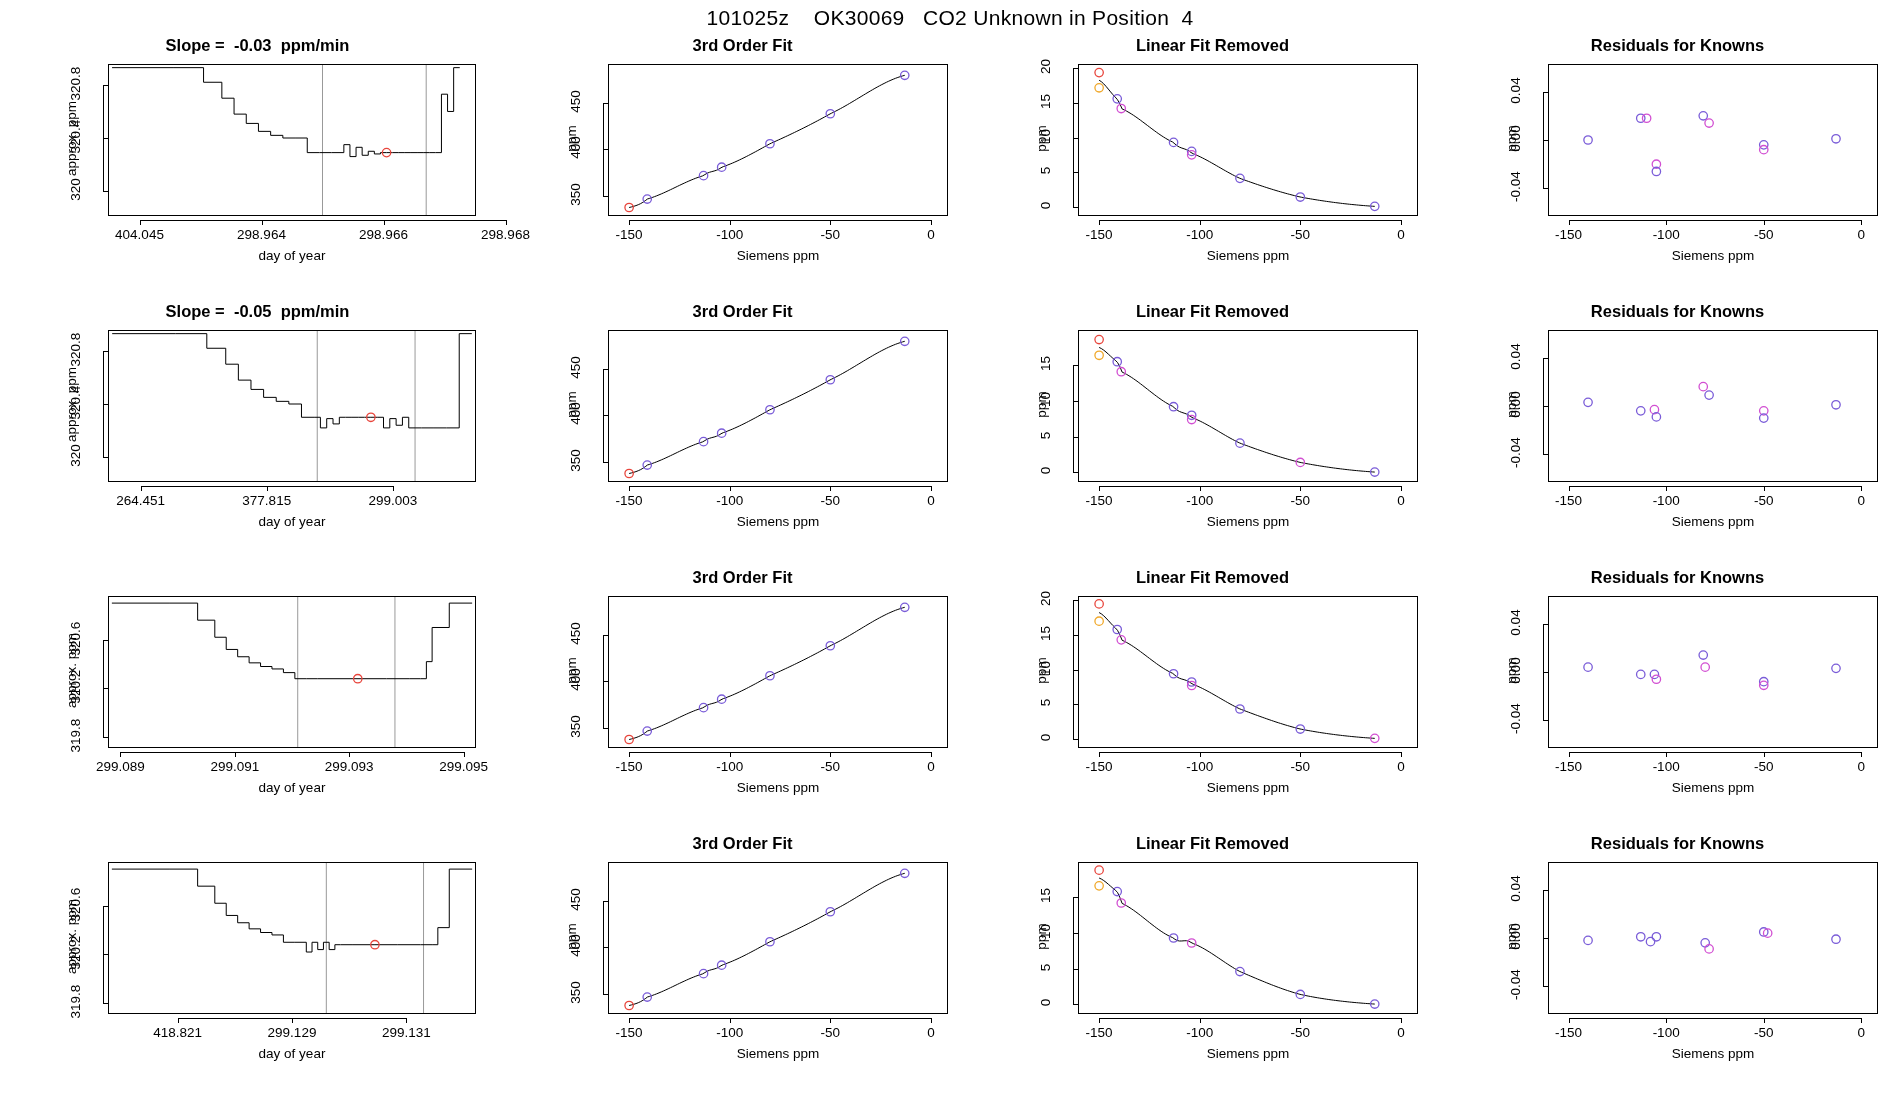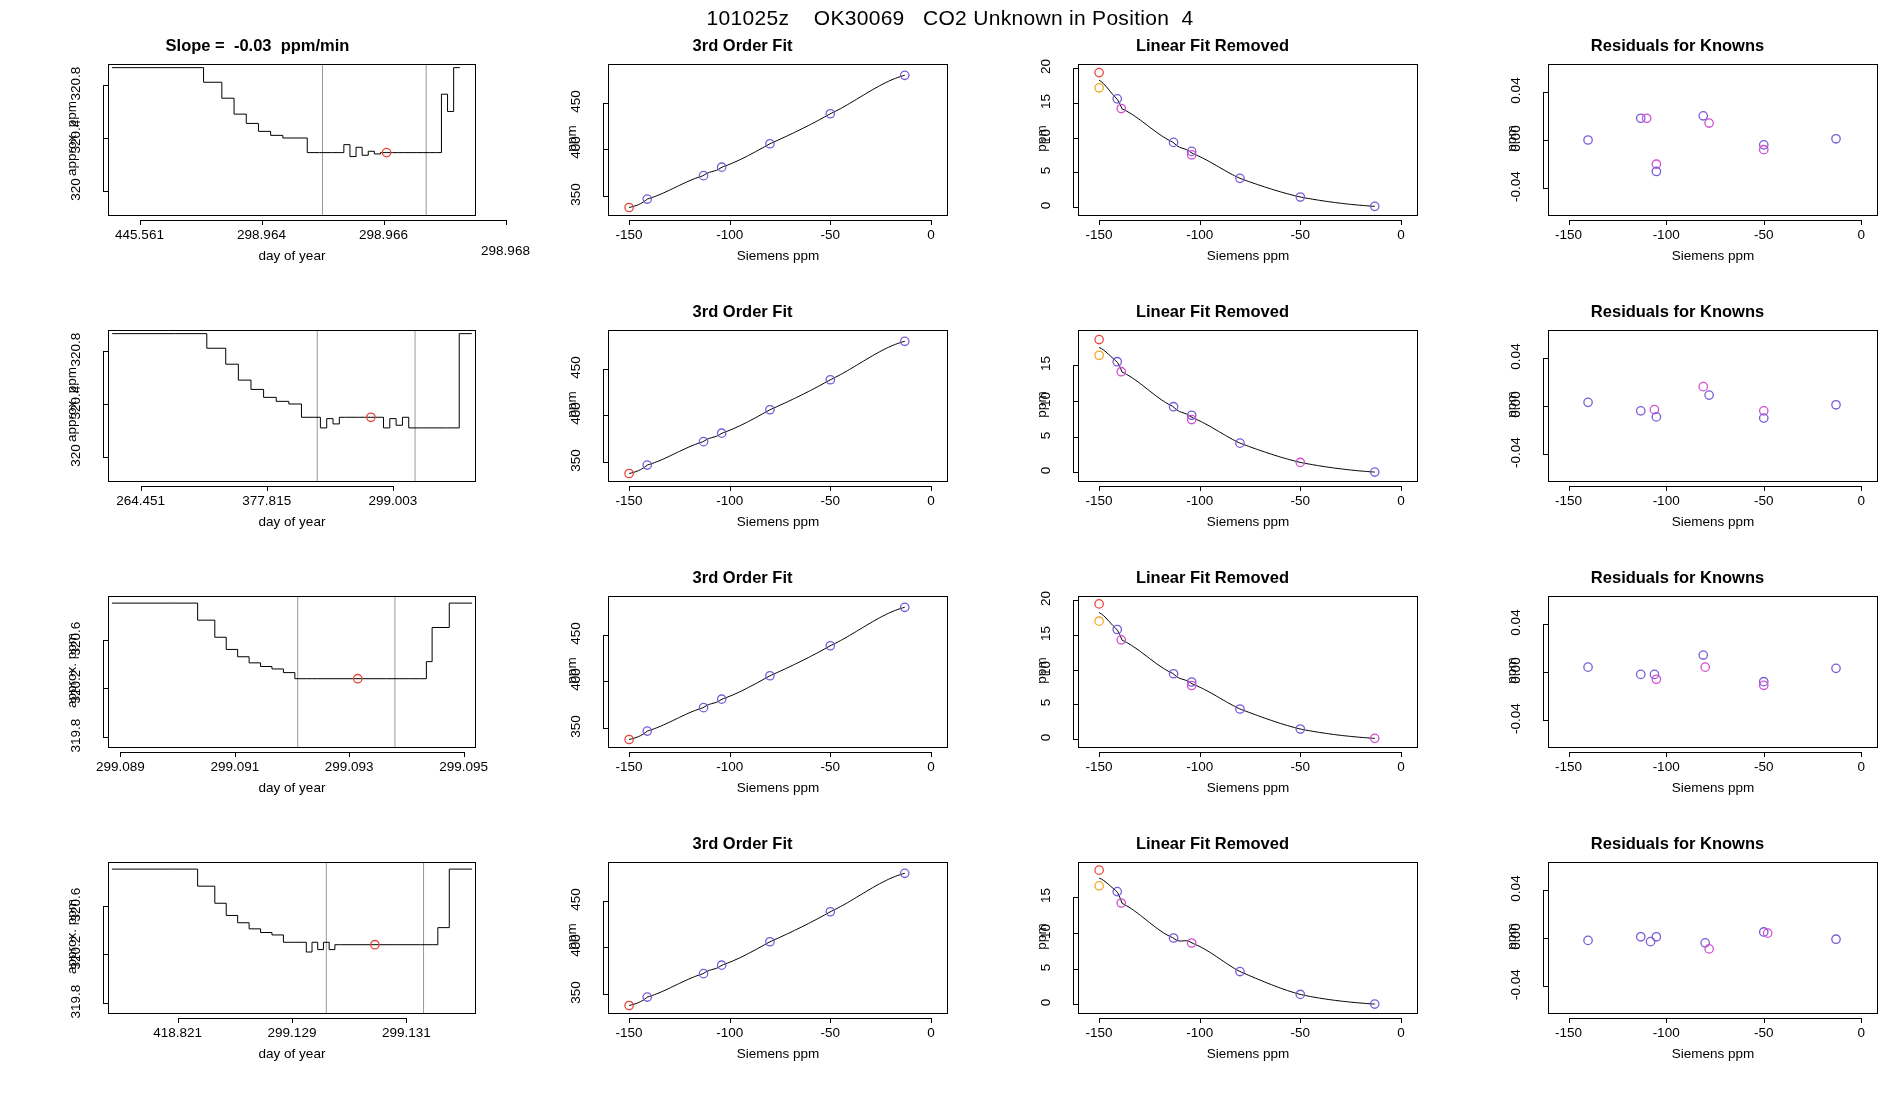--- a/index.html
+++ b/index.html
@@ -95,27 +95,27 @@
     <div class="plotbox" style="left: 108px; top: 30px; width: 368px; height: 152px;">
           <svg width="366" height="150">
             <line x1="213.49999999942207" x2="213.49999999942207" y1="0" y2="150" stroke="#999999" stroke-width="1"></line>
             <line x1="317.20000000161815" x2="317.20000000161815" y1="0" y2="150" stroke="#999999" stroke-width="1"></line>
             <path d="M3.05,2.65L64.05,2.65L64.05,2.65L94.55,2.65L94.55,17.26L112.85,17.26L112.85,33.19L125.05,33.19L125.05,49.12L137.25,49.12L137.25,58.41L149.45,58.41L149.45,66.37L161.65,66.37L161.65,70.35L173.85,70.35L173.85,73.01L186.05,73.01L186.05,73.01L198.25,73.01L198.25,87.61L210.45,87.61L210.45,87.61L222.65,87.61L222.65,87.61L234.85,87.61L234.85,79.65L240.95,79.65L240.95,91.59L247.05,91.59L247.05,82.30L253.15,82.30L253.15,90.27L259.25,90.27L259.25,86.28L265.35,86.28L265.35,88.94L271.45,88.94L271.45,87.61L277.55,87.61L277.55,87.61L283.65,87.61L283.65,87.61L289.75,87.61L289.75,87.61L295.85,87.61L295.85,87.61L301.95,87.61L301.95,87.61L308.05,87.61L308.05,87.61L314.15,87.61L314.15,87.61L320.25,87.61L320.25,87.61L326.35,87.61L326.35,87.61L332.45,87.61L332.45,29.20L338.55,29.20L338.55,46.46L344.65,46.46L344.65,2.65L350.75,2.65L350.75,2.65" fill="none" stroke="#000000" stroke-width="1"></path>
             <circle cx="277.55" cy="87.61" r="4.2" fill="none" stroke="#e8453c" stroke-width="1.3"></circle>
           </svg>
         </div>
         <div class="axmark" style="left: 139.5px; top: 186px; width: 366px; height: 1px;"></div>
         <div class="axmark" style="left: 139.5px; top: 186px; width: 1px; height: 5px;"></div>
-        <div class="tick-x" style="left: 94.5px; top: 193px; width: 90px;">445.561</div>
+        <div class="tick-x" style="left: 94.5px; top: 193px; width: 90px;">404.045</div>
         <div class="axmark" style="left: 261.5px; top: 186px; width: 1px; height: 5px;"></div>
         <div class="tick-x" style="left: 216.5px; top: 193px; width: 90px;">298.964</div>
         <div class="axmark" style="left: 383.5px; top: 186px; width: 1px; height: 5px;"></div>
         <div class="tick-x" style="left: 338.5px; top: 193px; width: 90px;">298.966</div>
         <div class="axmark" style="left: 505.5px; top: 186px; width: 1px; height: 5px;"></div>
-        <div class="tick-x" style="left: 460.5px; top: 193px; width: 90px; margin-top: 16px;">298.968</div>
+        <div class="tick-x" style="left: 460.5px; top: 193px; width: 90px;">298.968</div>
         <div class="axmark" style="left: 103px; top: 50.9115px; width: 1px; height: 106.195px;"></div>
         <div class="axmark" style="left: 103px; top: 157.106px; width: 5px; height: 1px;"></div>
         <div class="tick-y" style="left: 52px; top: 148.106px; width: 47px; transform-origin: center center; transform: rotate(-90deg); text-align: center;">320</div>
         <div class="axmark" style="left: 103px; top: 104.009px; width: 5px; height: 1px;"></div>
         <div class="tick-y" style="left: 52px; top: 95.0088px; width: 47px; transform-origin: center center; transform: rotate(-90deg); text-align: center;">320.4</div>
         <div class="axmark" style="left: 103px; top: 50.9115px; width: 5px; height: 1px;"></div>
         <div class="tick-y" style="left: 52px; top: 41.9115px; width: 47px; transform-origin: center center; transform: rotate(-90deg); text-align: center;">320.8</div>
         <div class="xlab" style="left: 108px; width: 368px; top: 214px;">day of year</div>
         <div class="ylab" style="left: 16px; top: 97px; width: 110px; text-align: center; transform: rotate(-90deg);">approx. ppm</div>
       </div>
@@ -223,20 +223,21 @@
         <div class="axmark" style="left: 103px; top: 106px; width: 5px; height: 1px;"></div>
         <div class="tick-y" style="left: 52px; top: 97px; width: 47px; transform-origin: center center; transform: rotate(-90deg); text-align: center;">0.00</div>
         <div class="axmark" style="left: 103px; top: 57.6129px; width: 5px; height: 1px;"></div>
         <div class="tick-y" style="left: 52px; top: 48.6129px; width: 47px; transform-origin: center center; transform: rotate(-90deg); text-align: center;">0.04</div>
         <div class="xlab" style="left: 108px; width: 330px; top: 214px;">Siemens ppm</div>
         <div class="ylab" style="left: 16px; top: 97px; width: 110px; text-align: center; transform: rotate(-90deg);">ppm</div>
       </div>
   </div>
   <div class="row">
     <div class="cell c0">
+      <div class="panel-title">Slope =  -0.05  ppm/min</div>
     <div class="plotbox" style="left: 108px; top: 30px; width: 368px; height: 152px;">
           <svg width="366" height="150">
             <line x1="208.24137931108697" x2="208.24137931108697" y1="0" y2="150" stroke="#999999" stroke-width="1"></line>
             <line x1="306.0517241388587" x2="306.0517241388587" y1="0" y2="150" stroke="#999999" stroke-width="1"></line>
             <path d="M3.16,2.65L66.26,2.65L66.26,2.65L97.81,2.65L97.81,17.26L116.74,17.26L116.74,33.19L129.36,33.19L129.36,49.12L141.98,49.12L141.98,58.41L154.60,58.41L154.60,66.37L167.22,66.37L167.22,70.35L179.84,70.35L179.84,73.01L192.47,73.01L192.47,86.28L205.09,86.28L205.09,86.28L211.40,86.28L211.40,96.90L217.71,96.90L217.71,87.61L224.02,87.61L224.02,92.92L230.33,92.92L230.33,86.28L236.64,86.28L236.64,86.28L242.95,86.28L242.95,86.28L249.26,86.28L249.26,86.28L255.57,86.28L255.57,86.28L261.88,86.28L261.88,86.28L268.19,86.28L268.19,86.28L274.50,86.28L274.50,96.90L280.81,96.90L280.81,87.61L287.12,87.61L287.12,94.25L293.43,94.25L293.43,86.28L299.74,86.28L299.74,96.90L306.05,96.90L306.05,96.90L312.36,96.90L312.36,96.90L324.98,96.90L324.98,96.90L337.60,96.90L337.60,96.90L350.22,96.90L350.22,2.65L362.84,2.65L362.84,2.65" fill="none" stroke="#000000" stroke-width="1"></path>
             <circle cx="261.88" cy="86.28" r="4.2" fill="none" stroke="#e8453c" stroke-width="1.3"></circle>
           </svg>
         </div>
         <div class="axmark" style="left: 140.552px; top: 186px; width: 252.414px; height: 1px;"></div>
         <div class="axmark" style="left: 140.552px; top: 186px; width: 1px; height: 5px;"></div>

